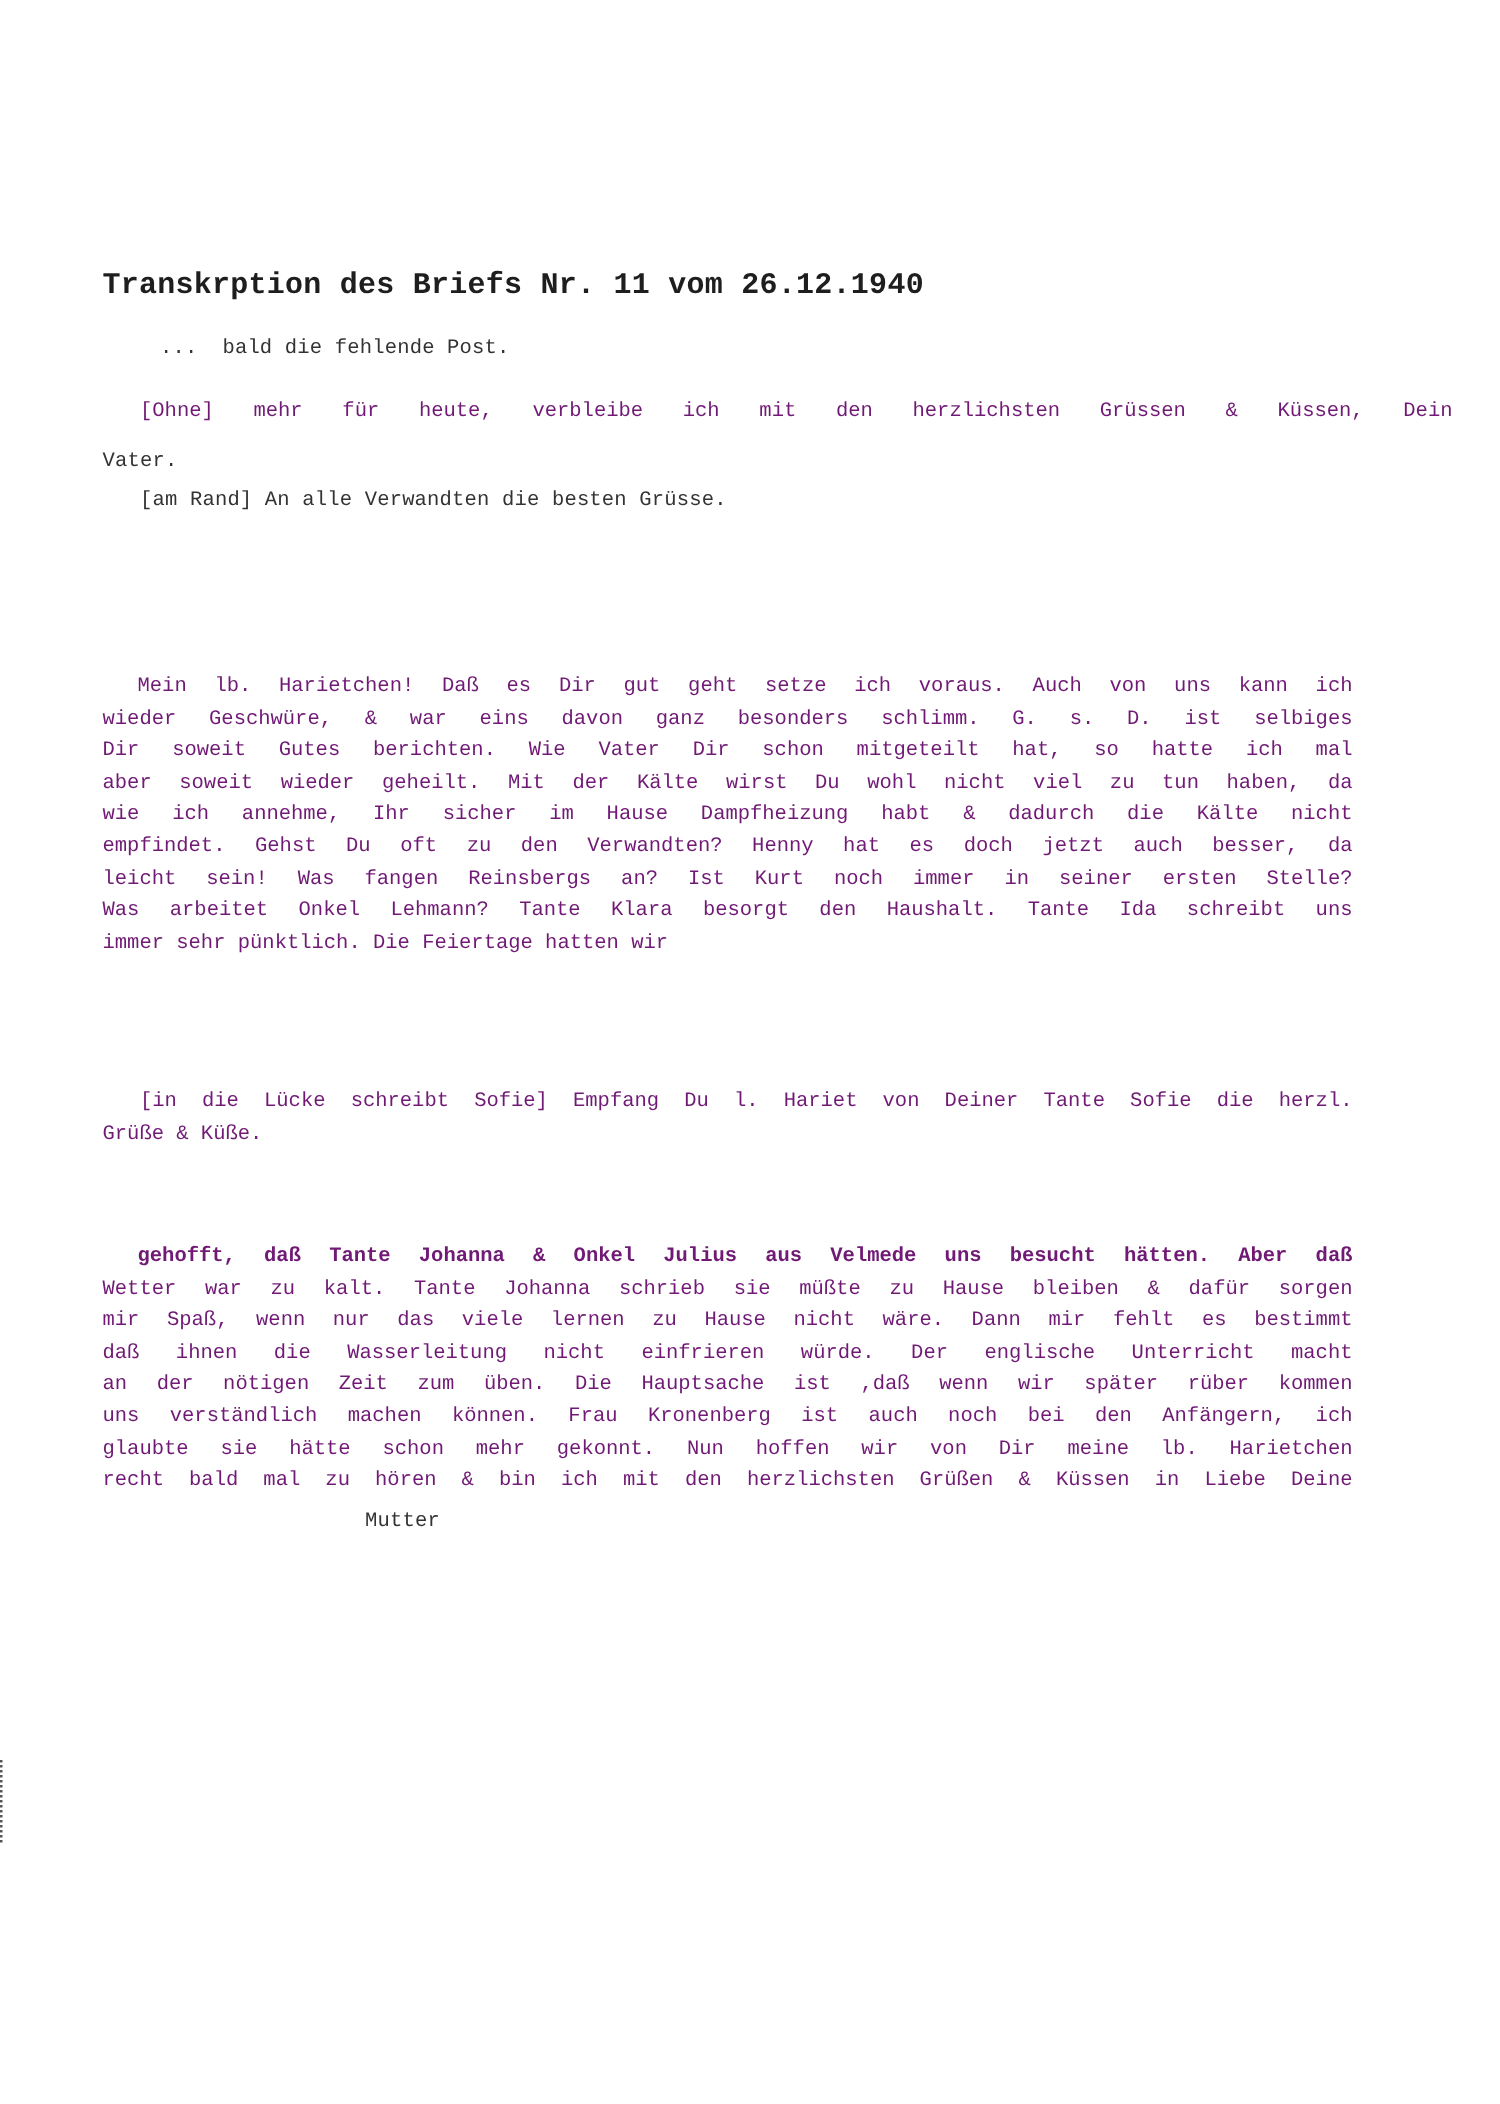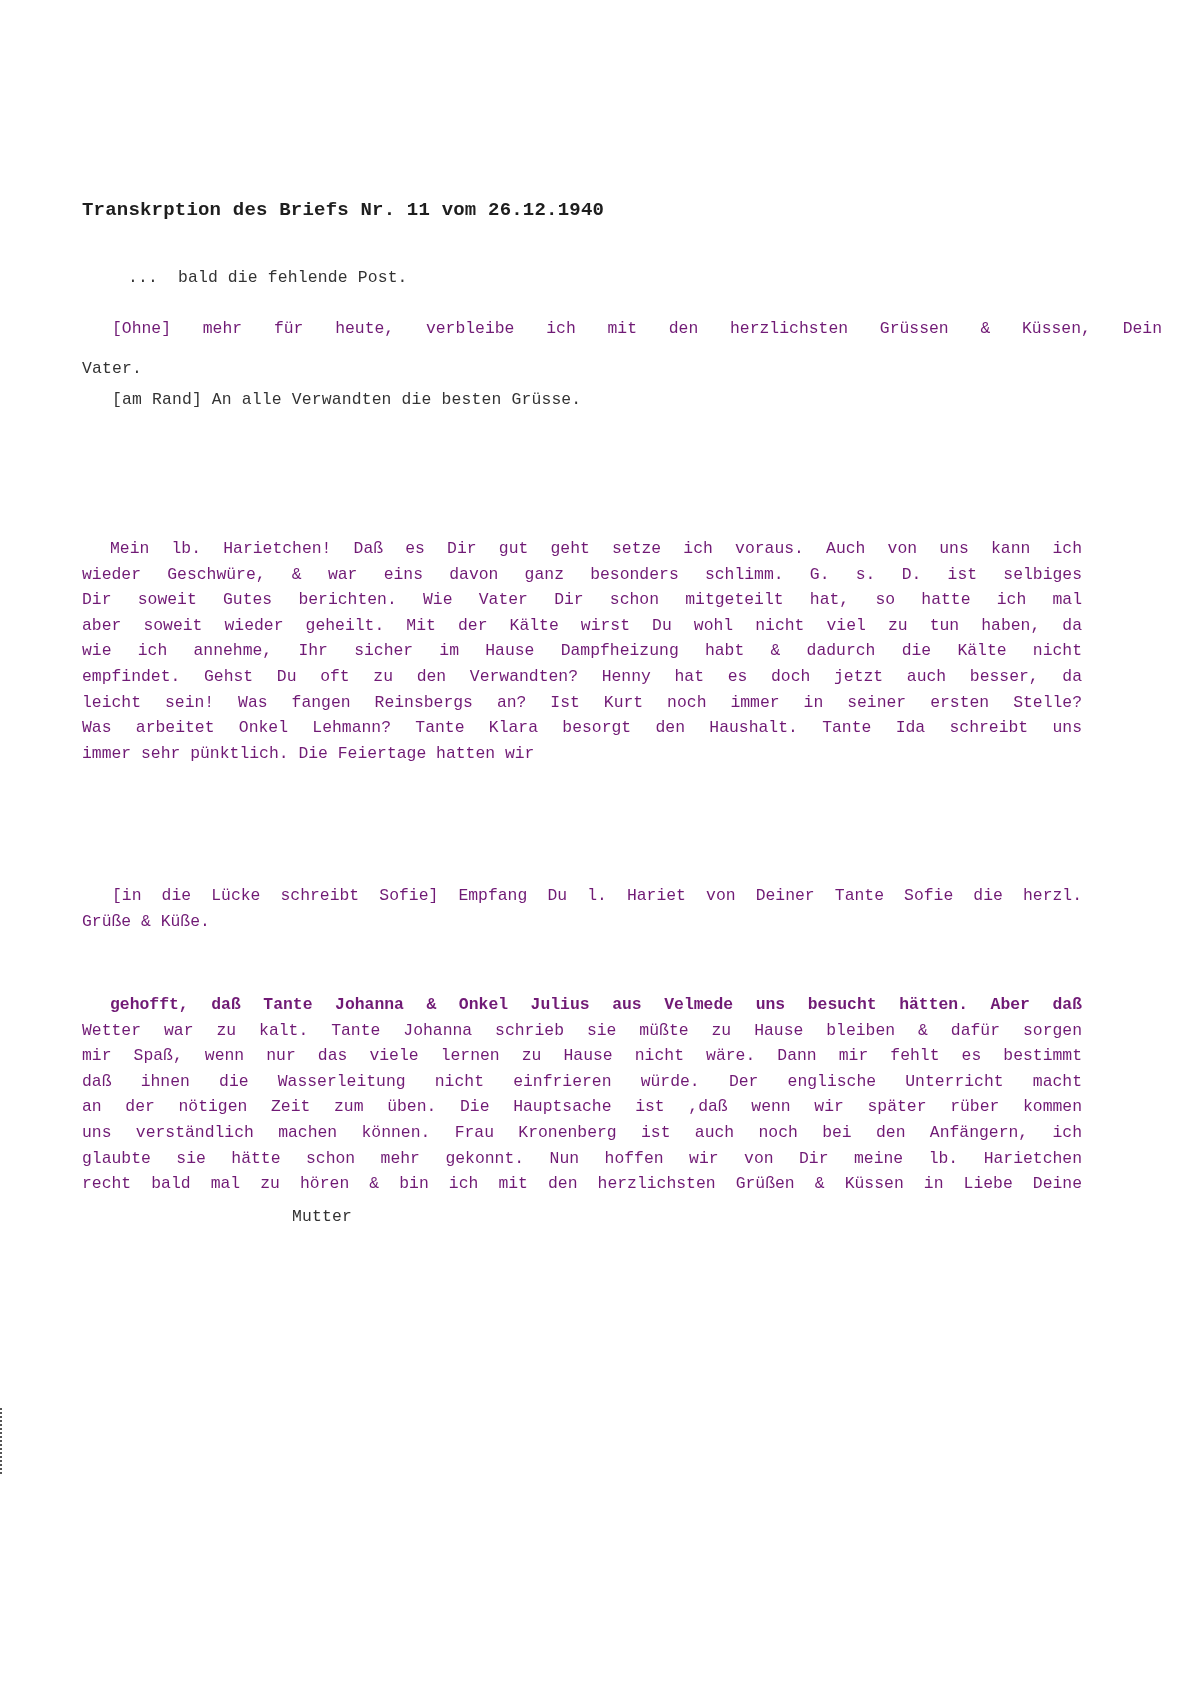--- a/index.html
+++ b/index.html
@@ -18,22 +18,22 @@
   .page {
     position: absolute;
     left: 0; top: 0;
     width: 1200px;
     height: 1683px;
     background: #ffffff;
   }
   .title {
     position: absolute;
     left: 82px;
-    top: 199px;
-    font-size: 19px;
+    top: 215px;
+    font-size: 24px;
     font-weight: bold;
     letter-spacing: 0.2px;
     color: #1e1e1e;
     white-space: nowrap;
     font-family: Liberation Mono, monospace;
   }
   .line {
     position: absolute;
     font-size: 16.4px;
     white-space: pre;
@@ -89,21 +89,21 @@
     <span class="jline">Dir soweit Gutes berichten. Wie Vater Dir schon mitgeteilt hat, so hatte ich mal</span>
     <span class="jline">aber soweit wieder geheilt. Mit der Kälte wirst Du wohl nicht viel zu tun haben, da</span>
     <span class="jline">wie ich annehme, Ihr sicher im Hause Dampfheizung habt &amp; dadurch die Kälte nicht</span>
     <span class="jline">empfindet. Gehst Du oft zu den Verwandten? Henny hat es doch jetzt auch besser, da</span>
     <span class="jline">leicht sein! Was fangen Reinsbergs an? Ist Kurt noch immer in seiner ersten Stelle?</span>
     <span class="jline">Was arbeitet Onkel Lehmann? Tante Klara besorgt den Haushalt. Tante Ida schreibt uns</span>
     <span class="jline last">immer sehr pünktlich. Die Feiertage hatten wir</span>
   </div>
 
   <div class="block" style="top:868px; width:1000px;">
-    <span class="jline" style="padding-left:30px;margin-top:15px;">[in die Lücke schreibt Sofie] Empfang Du l. Hariet von Deiner Tante Sofie die herzl.</span>
+    <span class="jline" style="padding-left:30px;">[in die Lücke schreibt Sofie] Empfang Du l. Hariet von Deiner Tante Sofie die herzl.</span>
     <span class="jline last">Grüße &amp; Küße.</span>
   </div>
 
   <div class="block" style="top:992px; width:1000px;">
     <span class="jline" style="padding-left:28px;font-weight:bold;">gehofft, daß Tante Johanna &amp; Onkel Julius aus Velmede uns besucht hätten. Aber daß</span>
     <span class="jline">Wetter war zu kalt. Tante Johanna schrieb sie müßte zu Hause bleiben &amp; dafür sorgen</span>
     <span class="jline">mir Spaß, wenn nur das viele lernen zu Hause nicht wäre. Dann mir fehlt es bestimmt</span>
     <span class="jline">daß ihnen die Wasserleitung nicht einfrieren würde. Der englische Unterricht macht</span>
     <span class="jline">an der nötigen Zeit zum üben.  Die Hauptsache ist ,daß wenn wir später rüber kommen</span>
     <span class="jline">uns verständlich machen können. Frau Kronenberg ist auch noch bei den Anfängern, ich</span>

